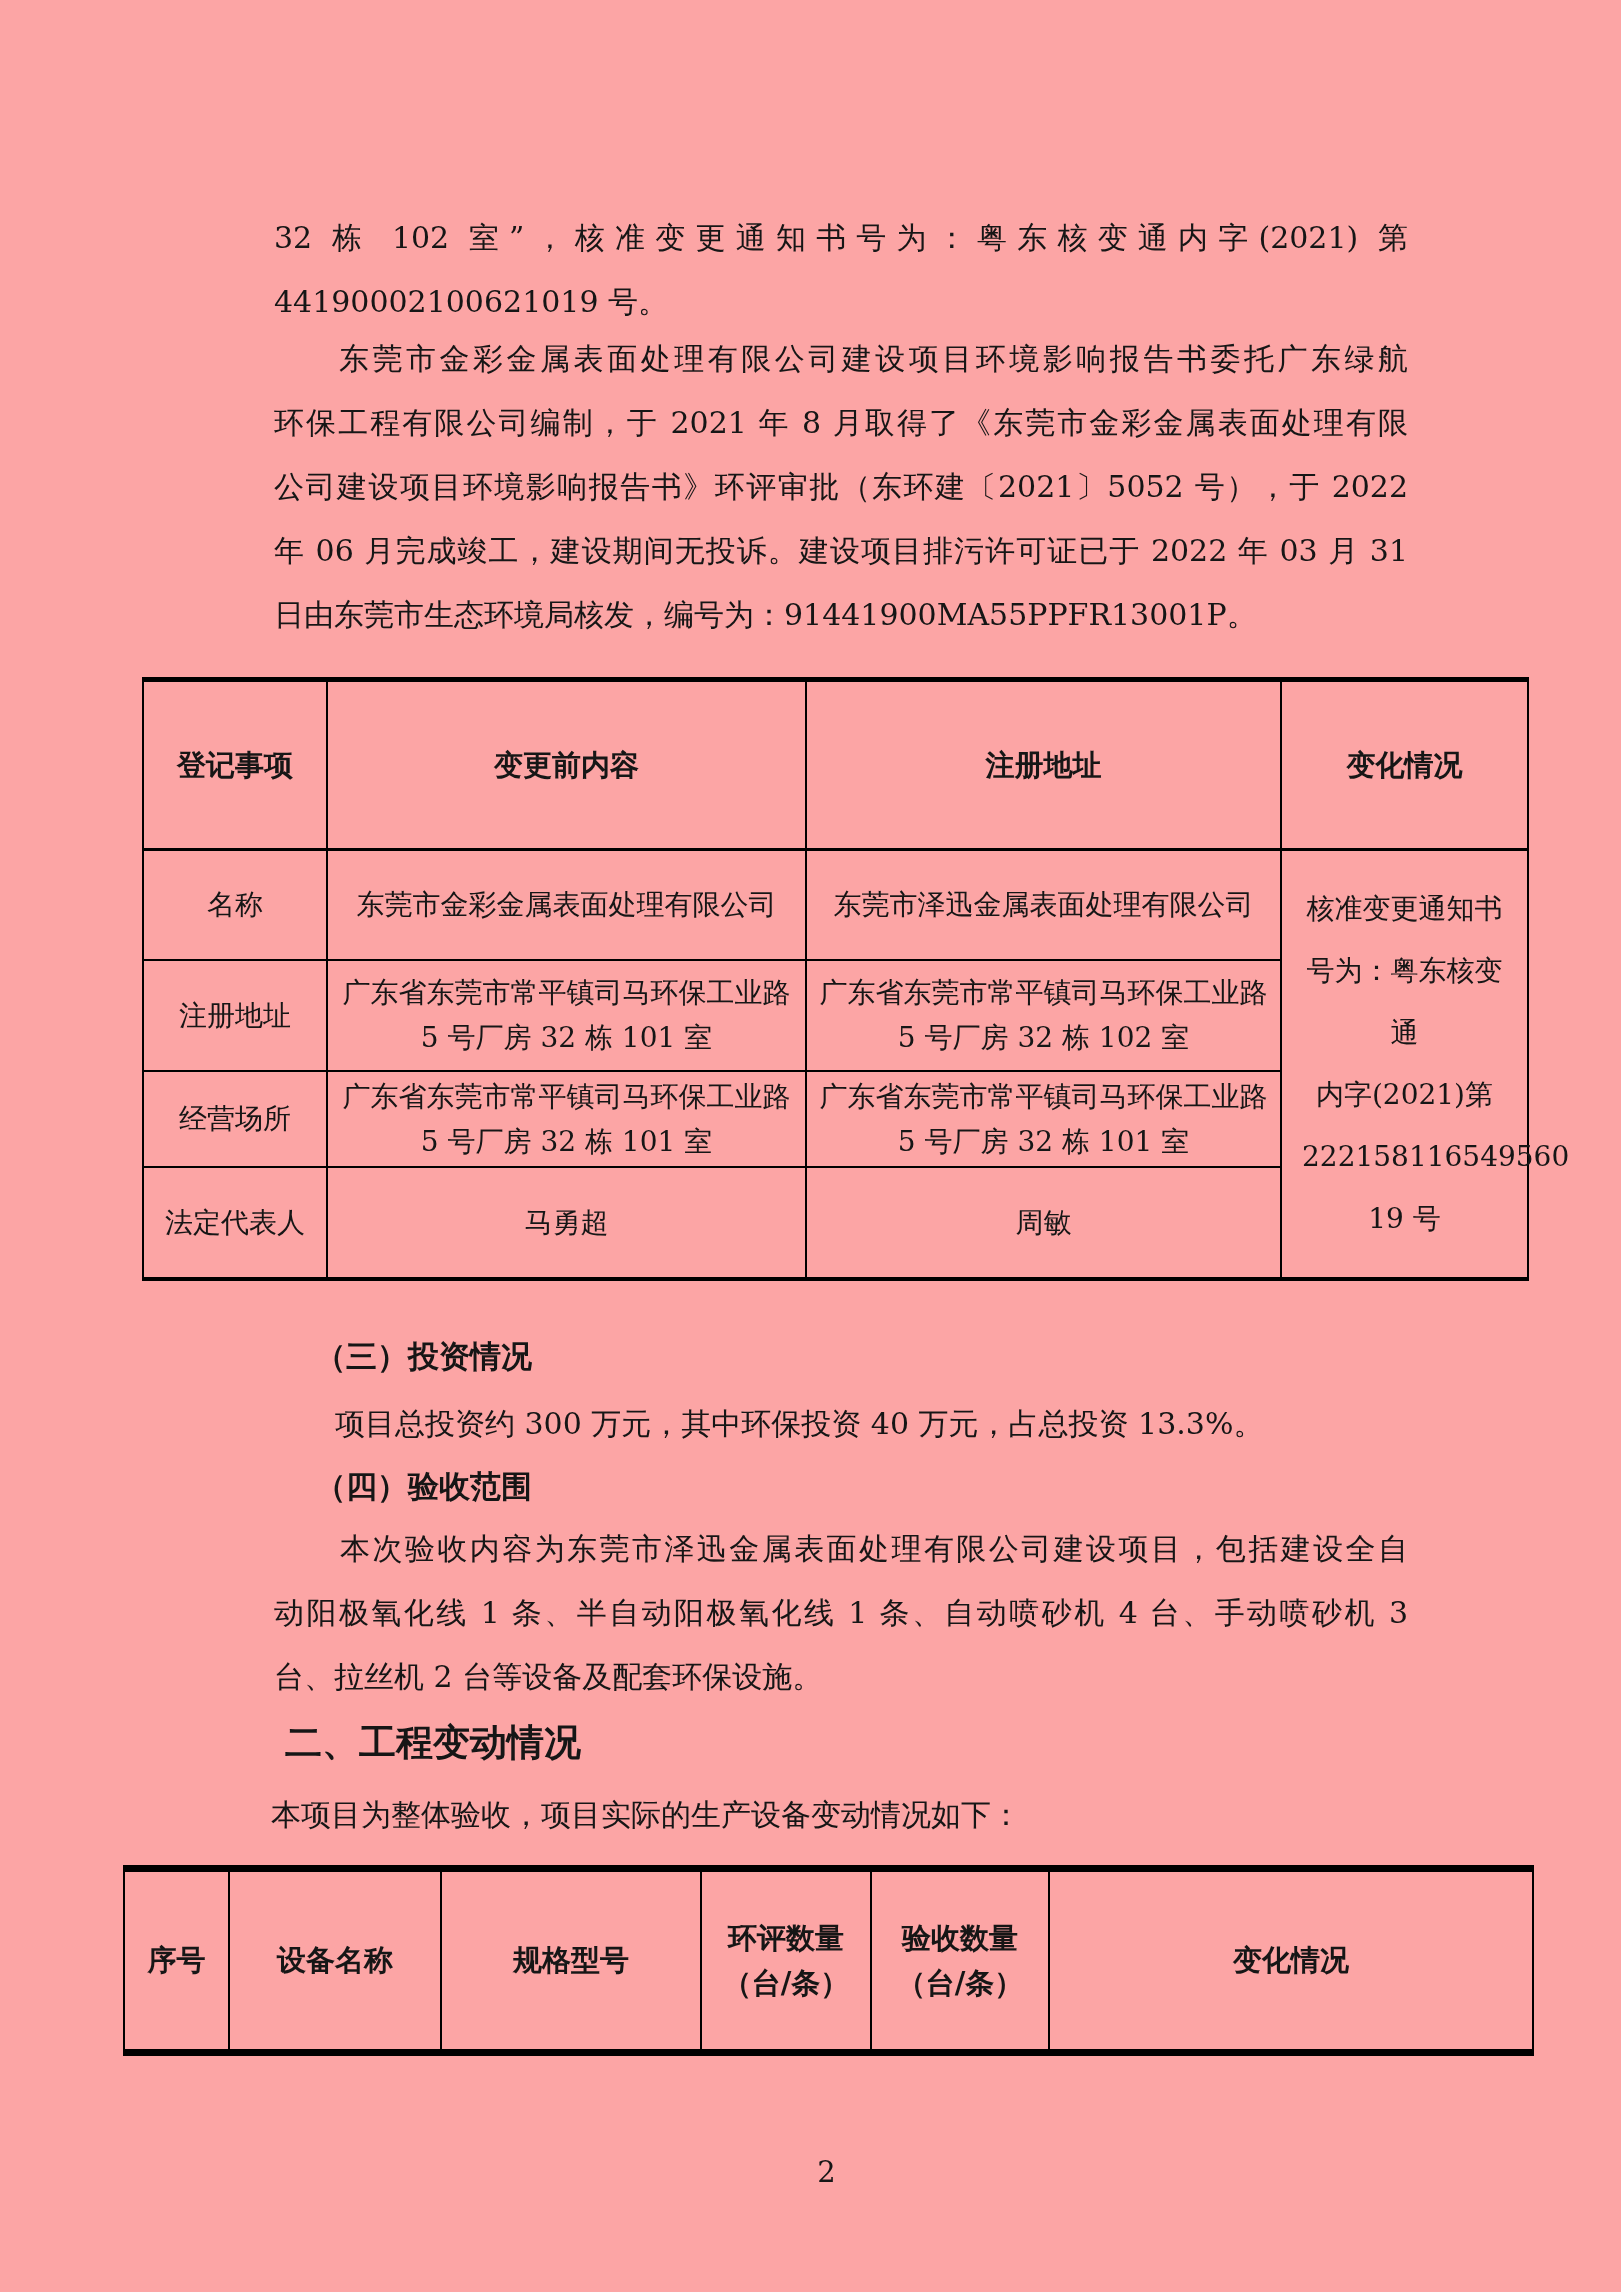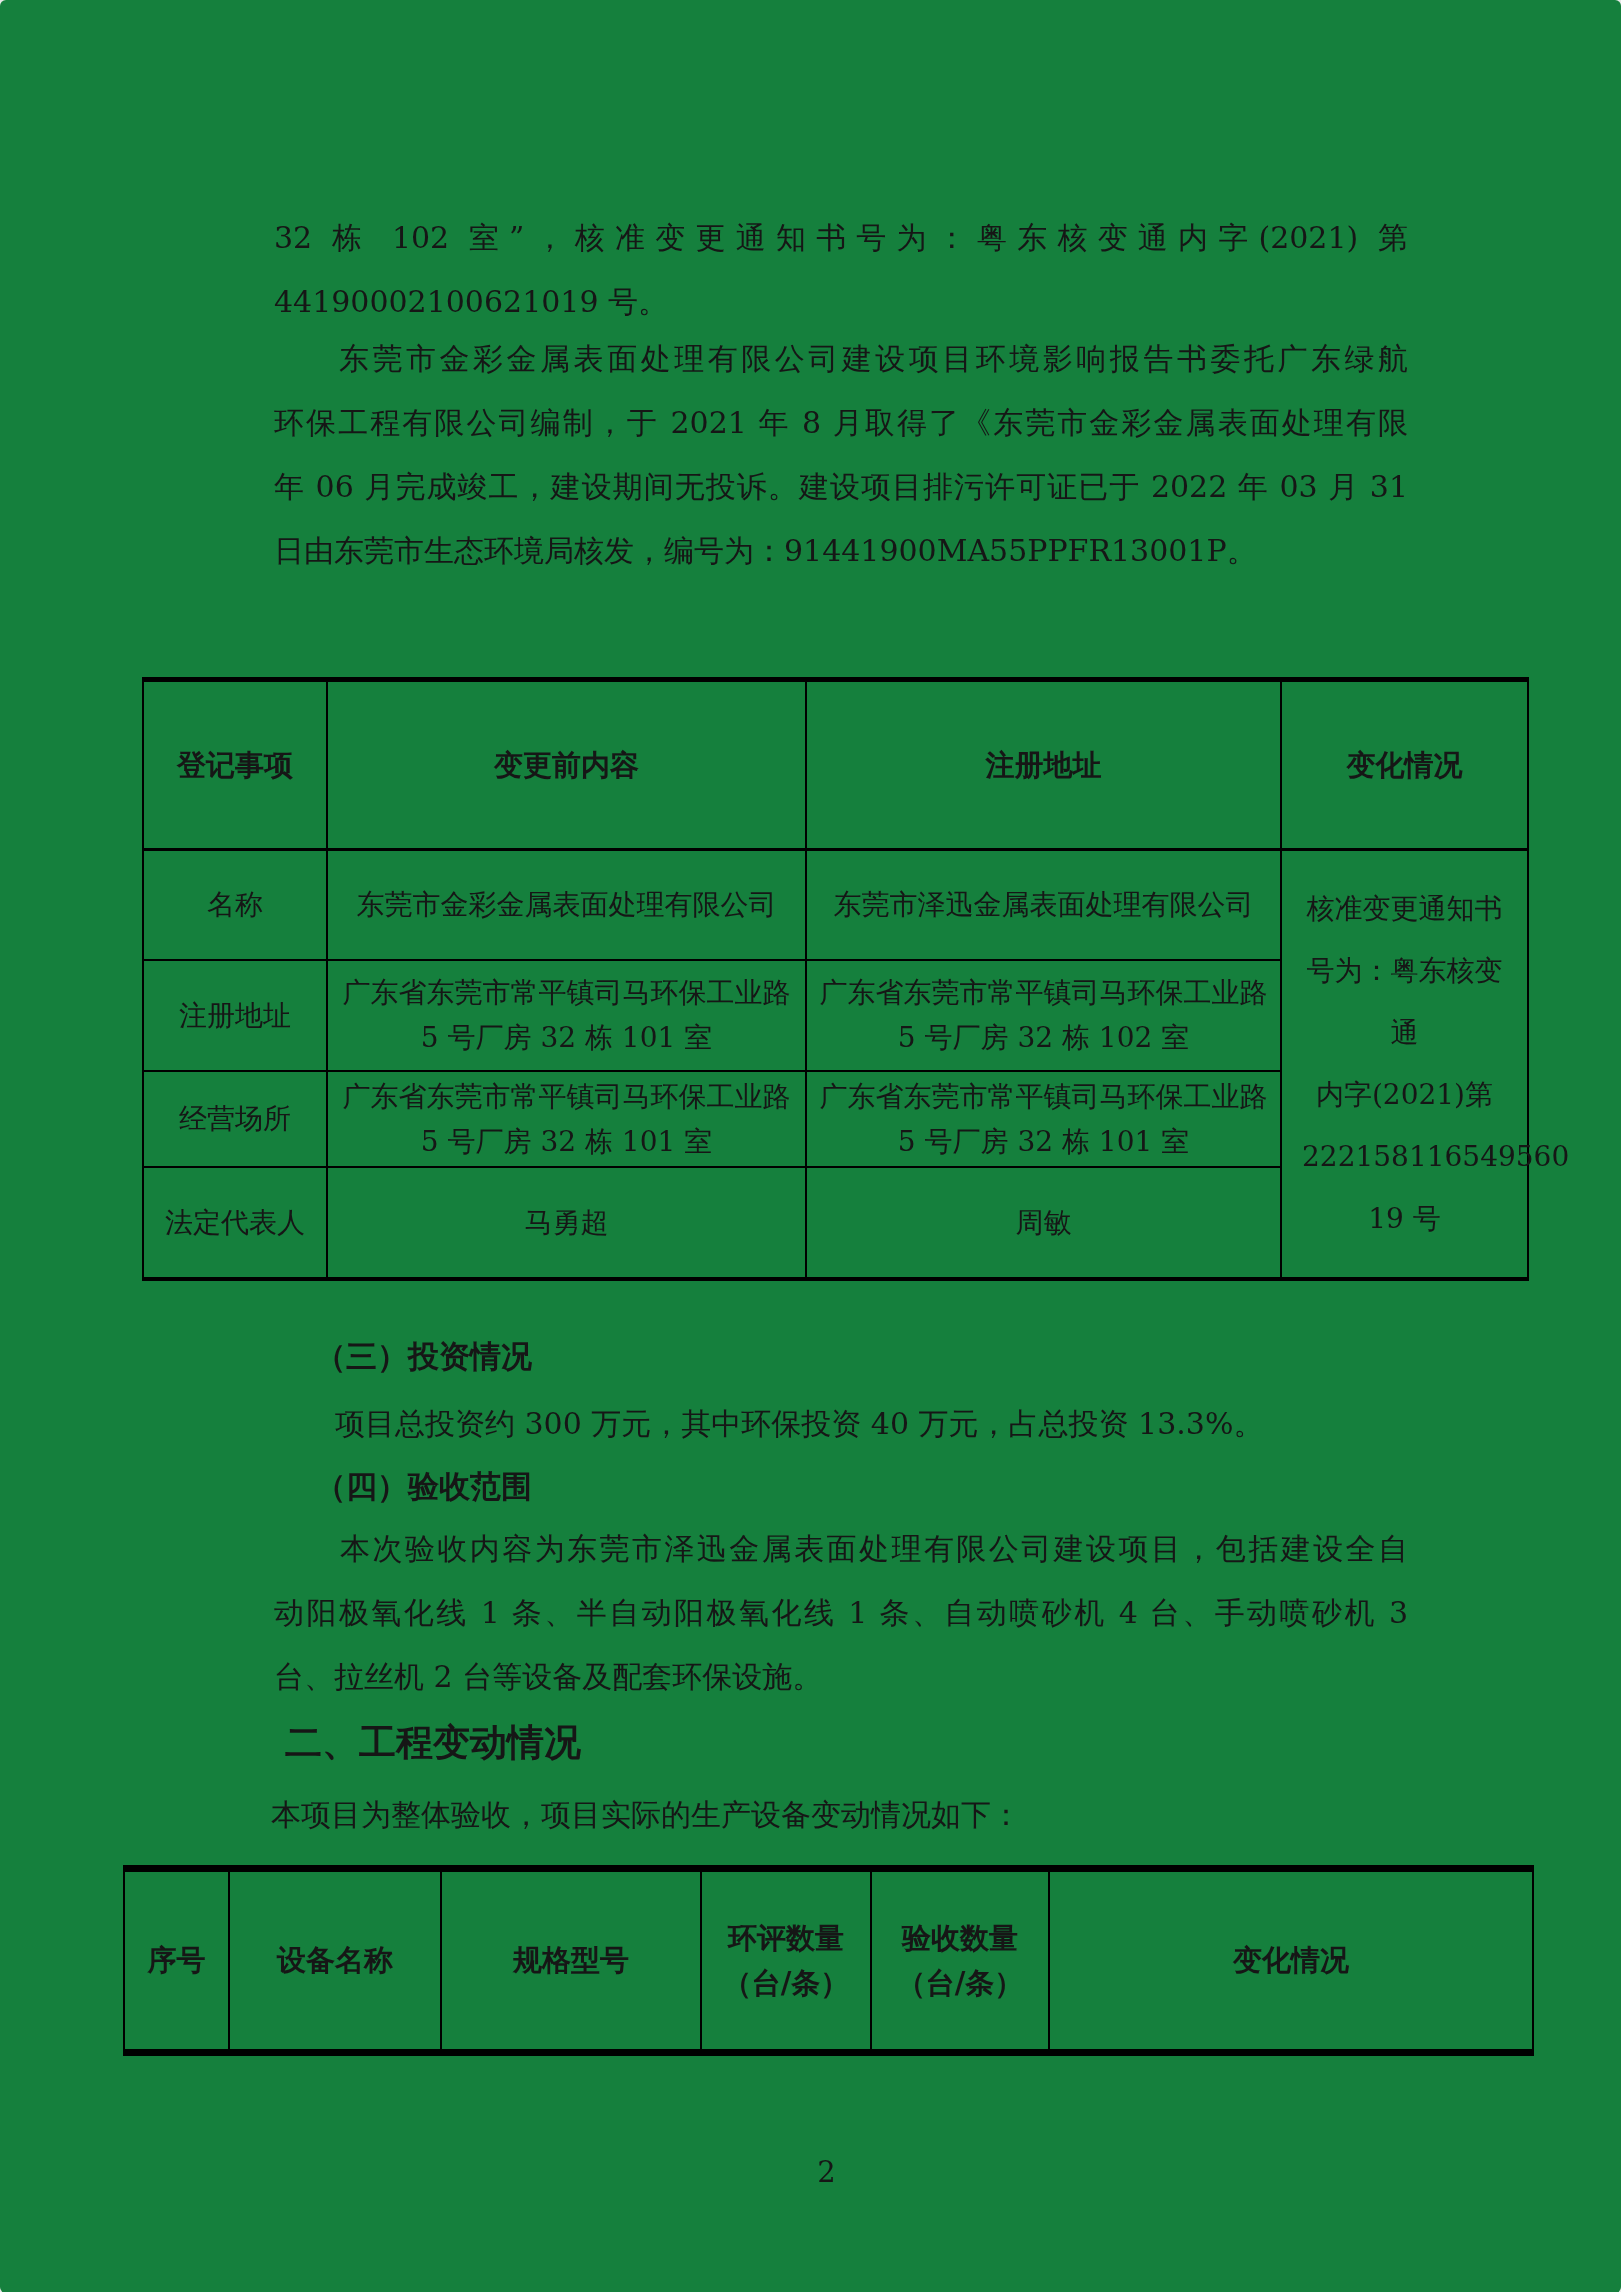--- a/index.html
+++ b/index.html
@@ -1,24 +1,23 @@
 <!DOCTYPE html>
 <html><head>
 <meta charset="utf-8">
 <style>
   html,body{margin:0;padding:0;background:#e8e8e8;}
   .page{
     position:relative;
     width:1621px;height:2293px;
     margin:0 auto;
-    background:#15803d;
+    background:#fca5a5;
     font-family:"DejaVu Serif","Liberation Serif",serif;
     color:#161616;
     overflow:hidden;
-    border-radius:6px;
   }
   .abs{position:absolute;}
   .body-text{font-size:30px;line-height:64px;}
   .jl{text-align:justify;text-align-last:justify;word-break:break-all;}
   .para{width:1134px;left:274px;}
   .heading-3{font-weight:bold;font-size:31px;line-height:64px;}
   .heading-2{font-weight:bold;font-size:37px;line-height:59px;}
   
   .t1{
     left:142px;top:677px;width:1386px;
@@ -58,20 +57,21 @@
 <div class="page">
 
   <div class="abs para body-text" style="top:206px;">
     <div class="jl">32 栋 102 室”，核准变更通知书号为：粤东核变通内字(2021) 第</div>
     <div>44190002100621019 号。</div>
   </div>
 
   <div class="abs para body-text" style="top:327px;">
     <div class="jl" style="padding-left:65px;">东莞市金彩金属表面处理有限公司建设项目环境影响报告书委托广东绿航</div>
     <div class="jl">环保工程有限公司编制，于 2021 年 8 月取得了《东莞市金彩金属表面处理有限</div>
+    <div class="jl">公司建设项目环境影响报告书》环评审批（东环建〔2021〕5052 号），于 2022</div>
     <div class="jl">年 06 月完成竣工，建设期间无投诉。建设项目排污许可证已于 2022 年 03 月 31</div>
     <div>日由东莞市生态环境局核发，编号为：91441900MA55PPFR13001P。</div>
   </div>
 
   <table class="abs t1">
     <colgroup>
       <col style="width:184px">
         <col style="width:479px">
         <col style="width:475px">
         <col style="width:247px">

